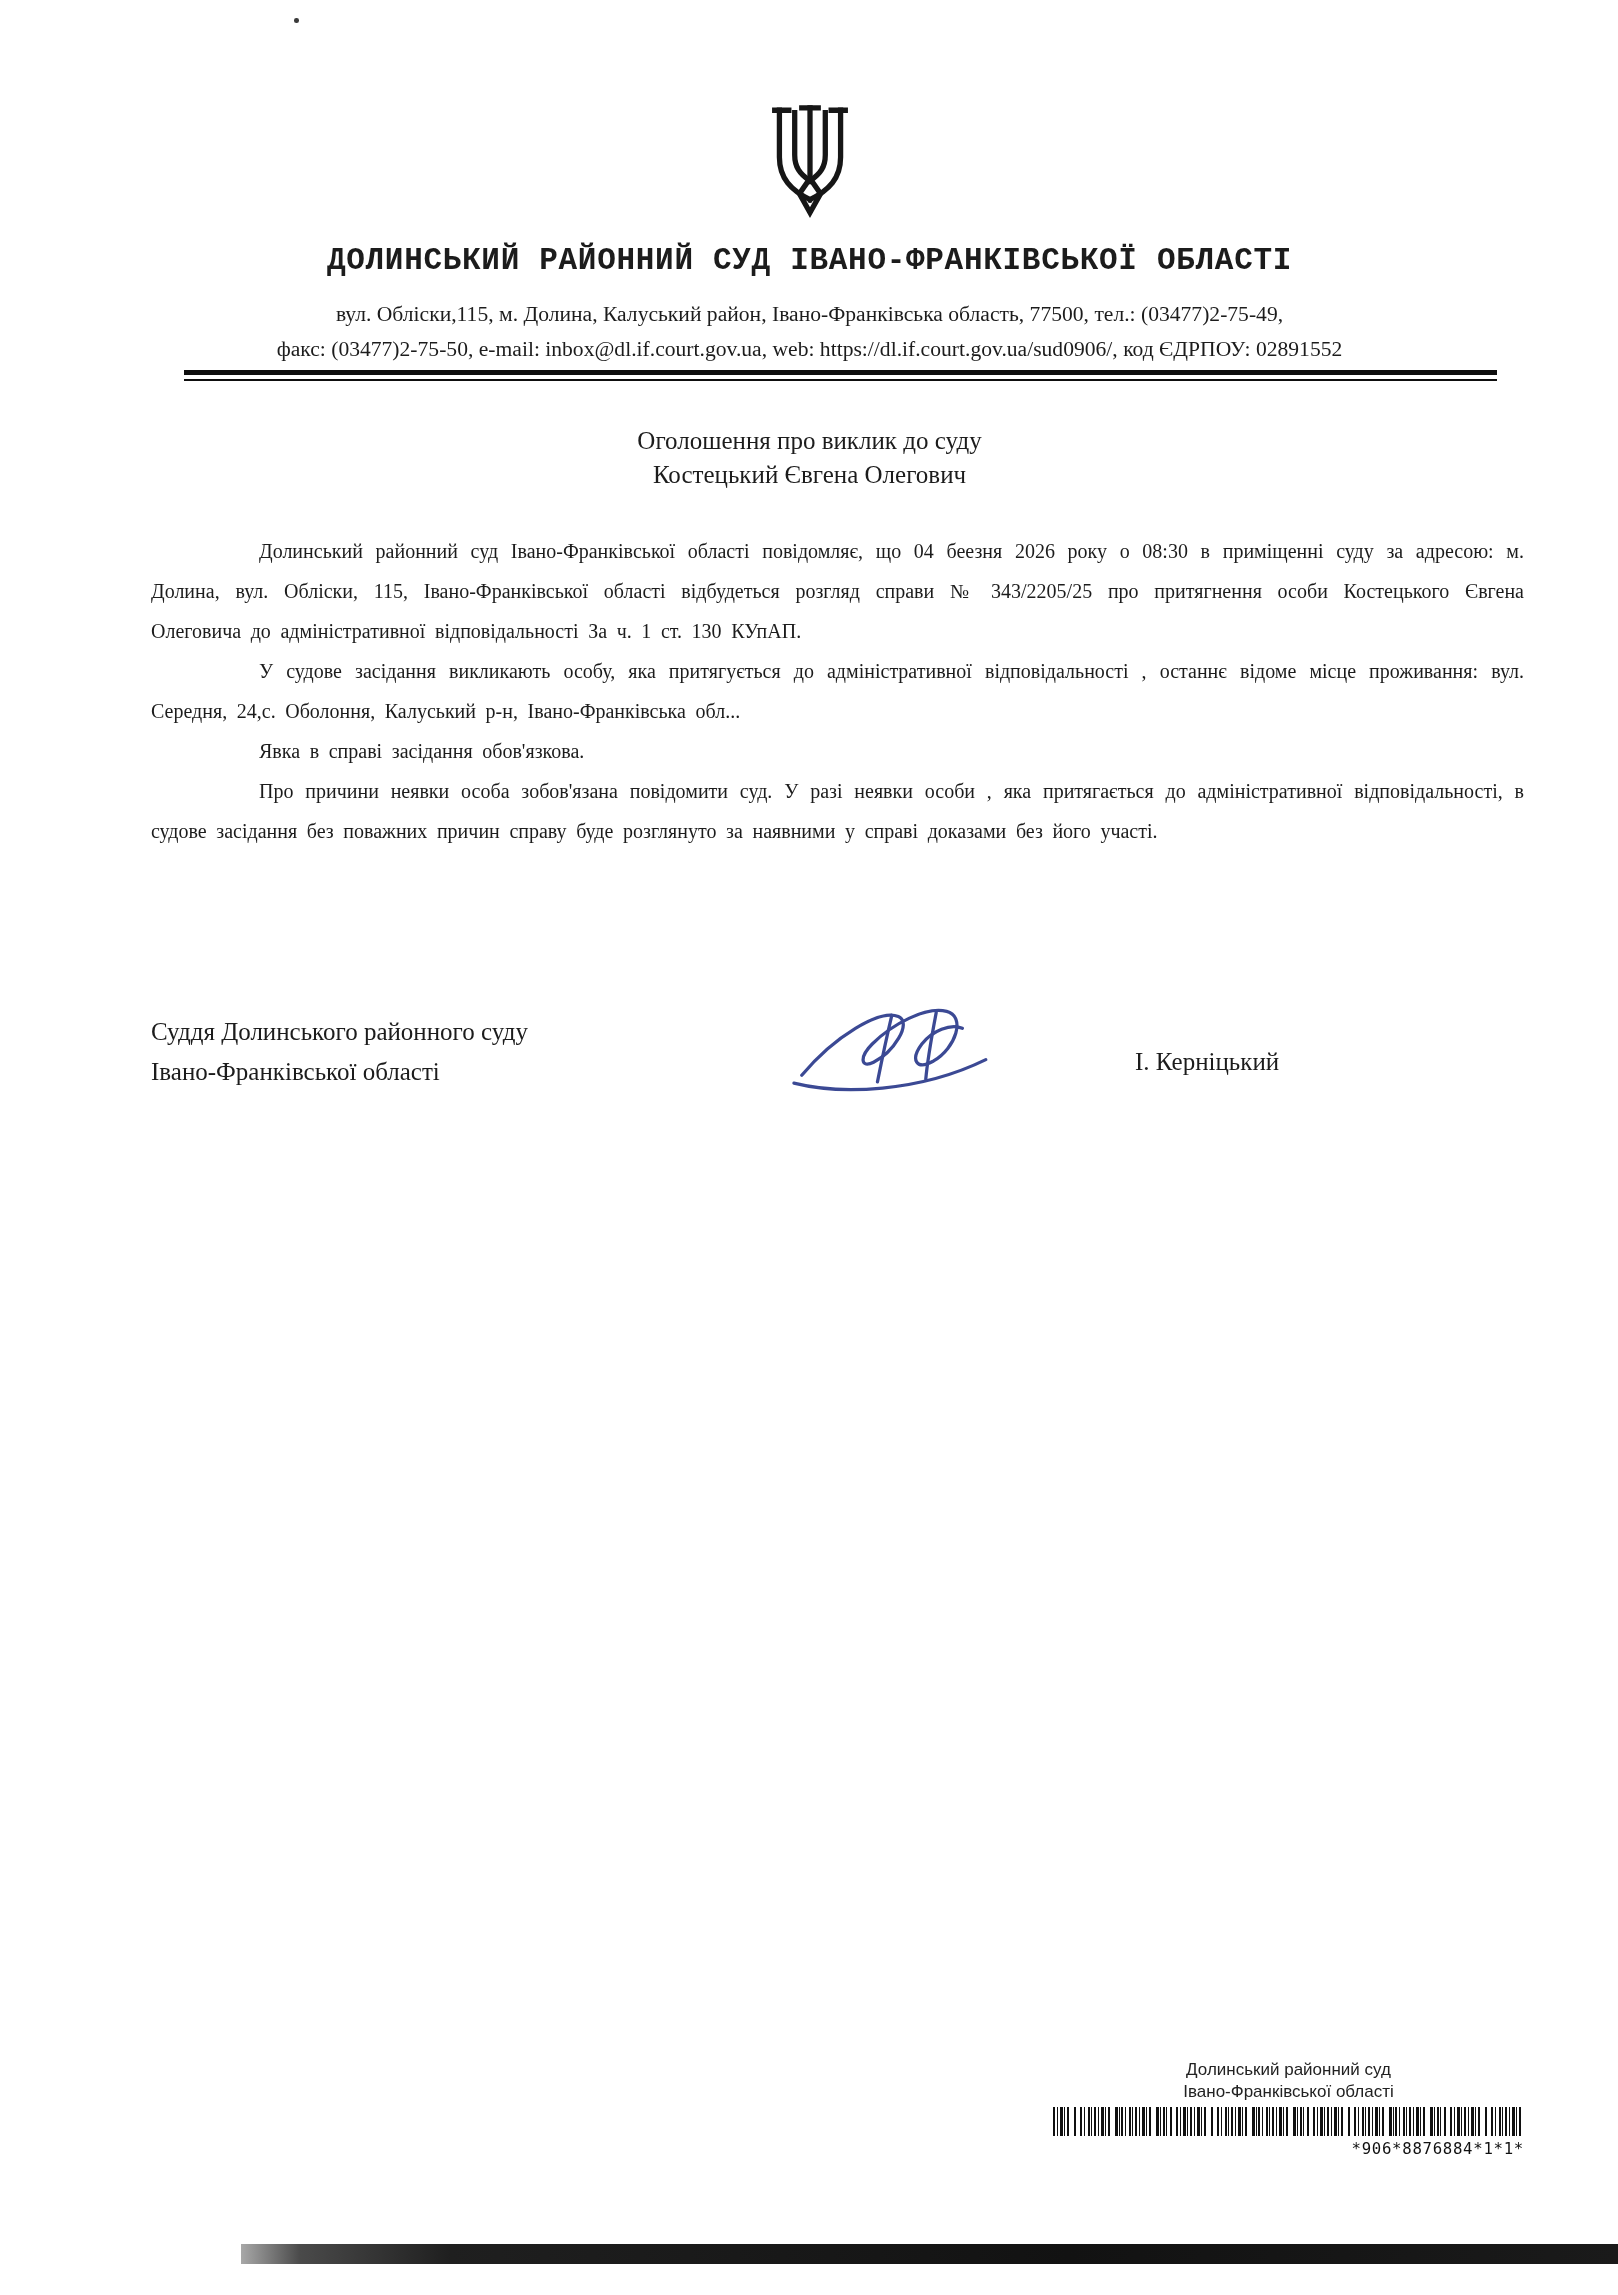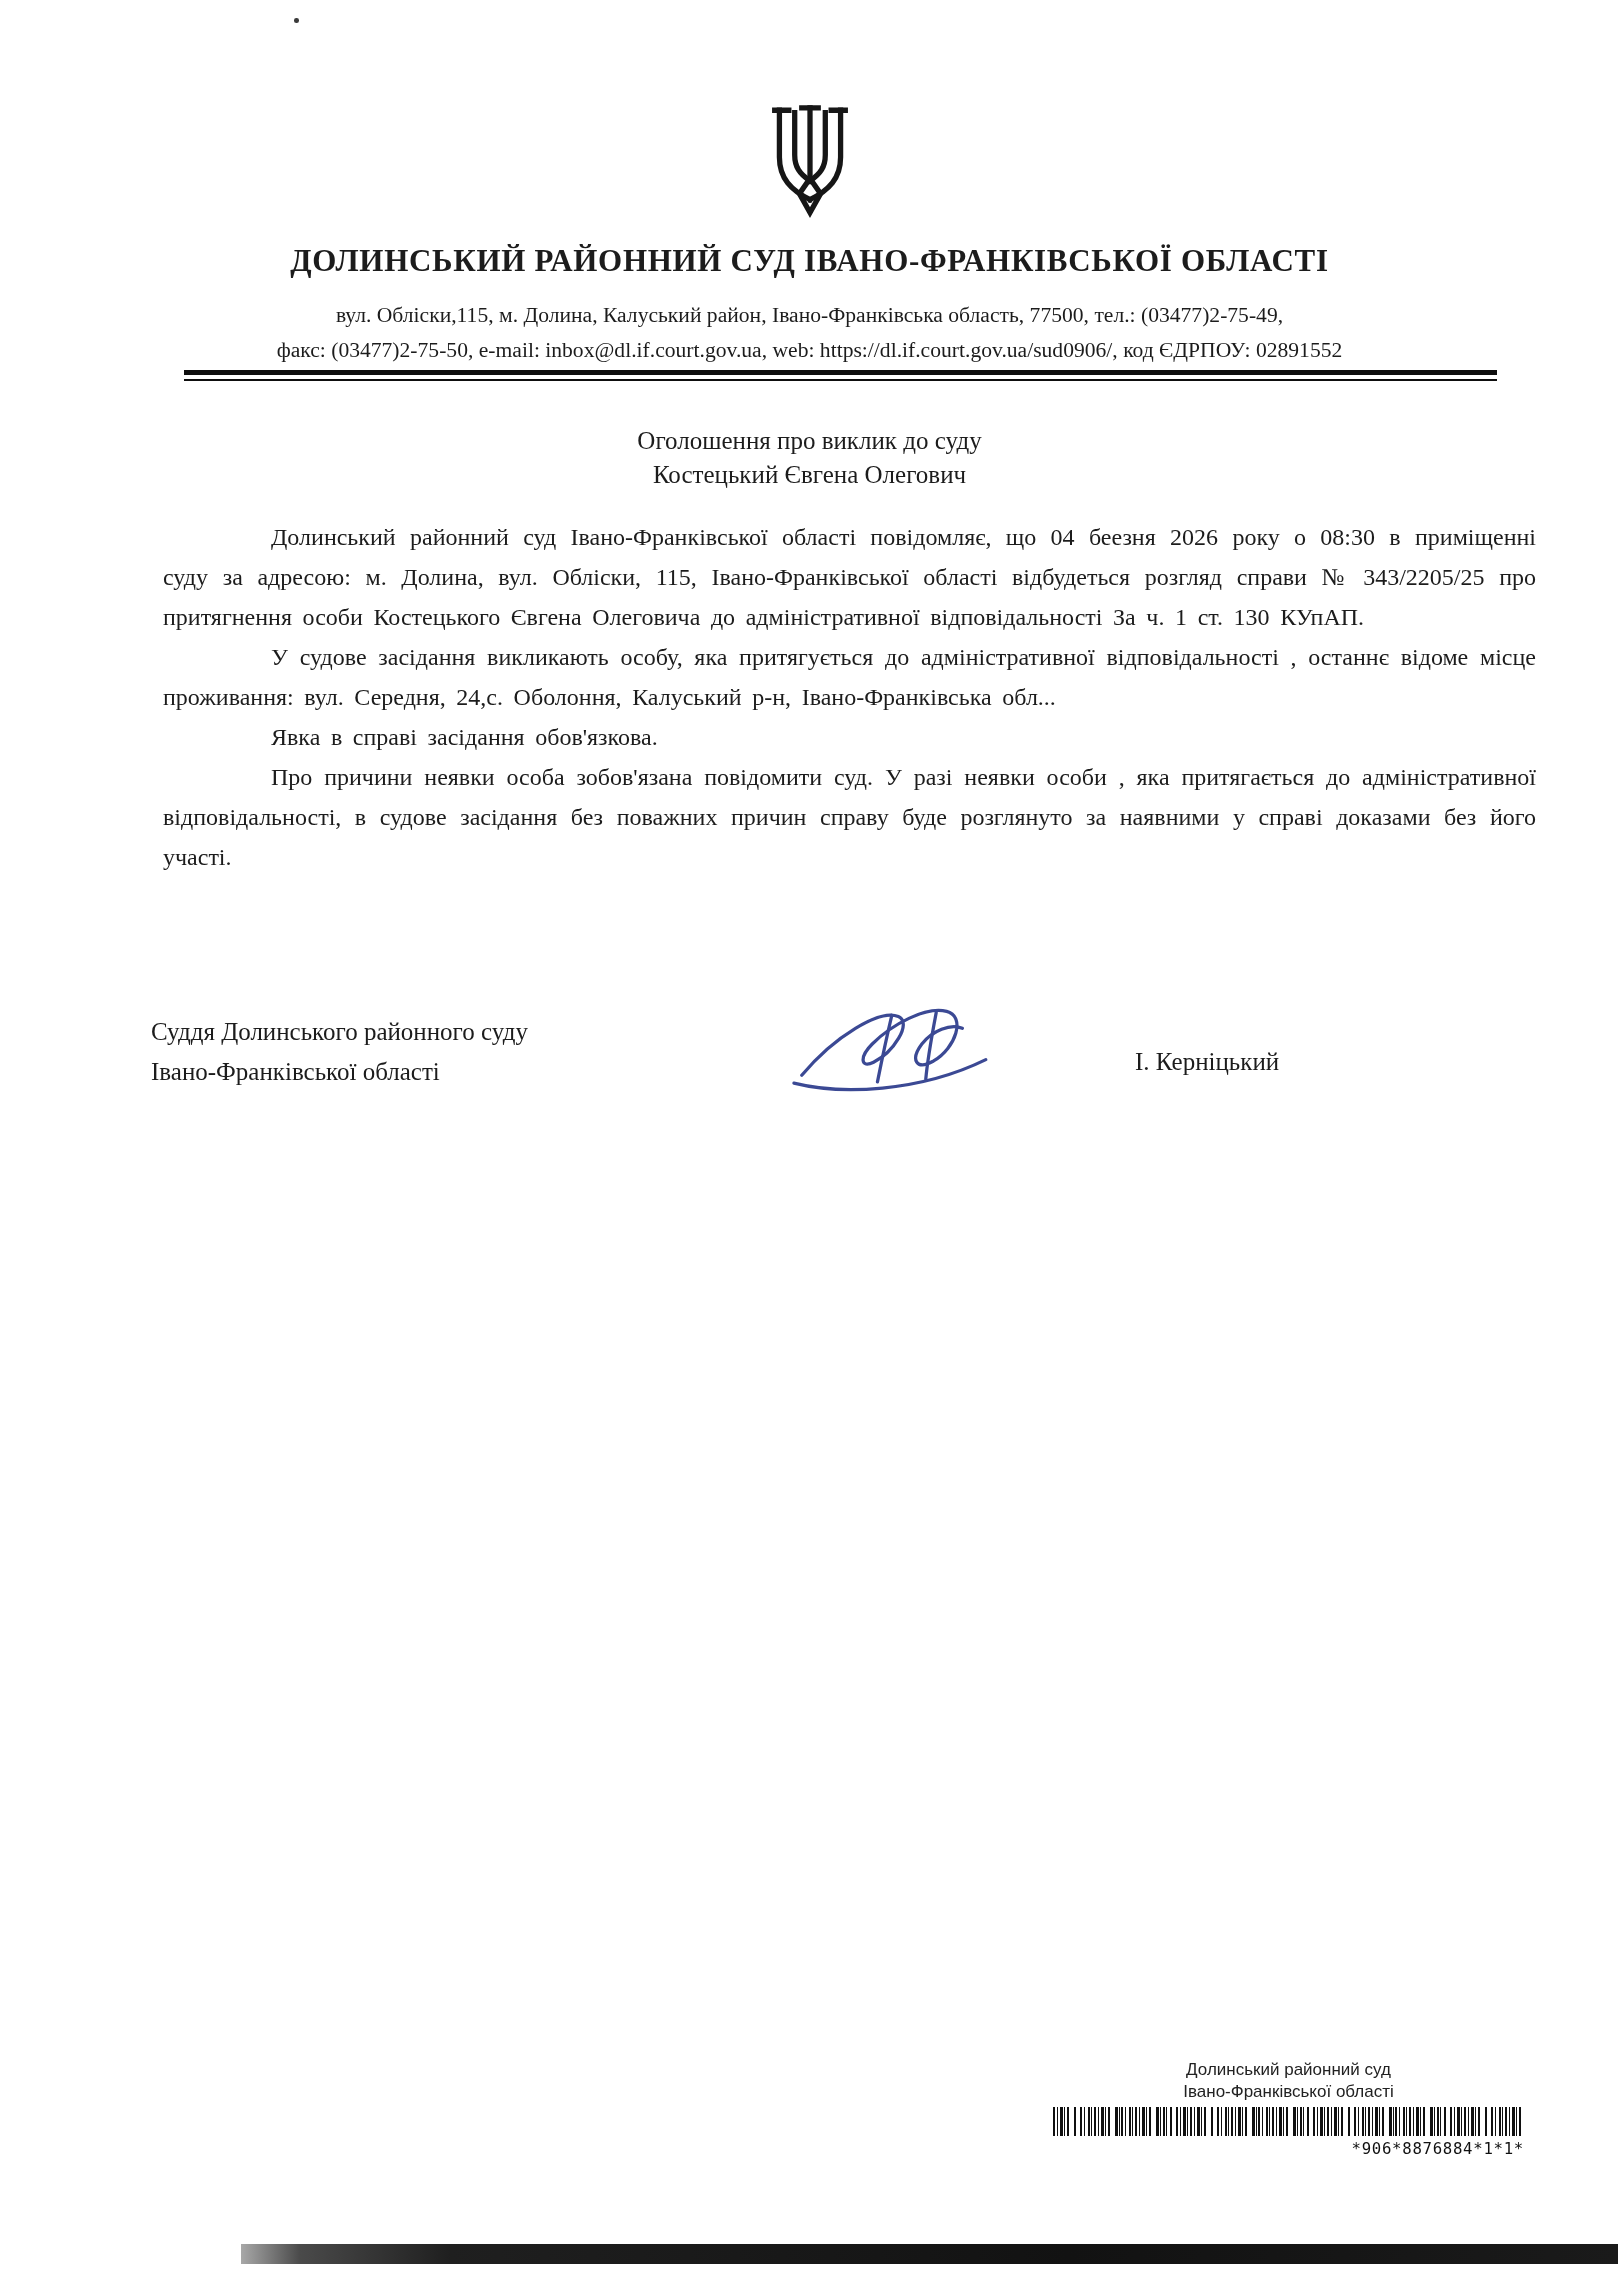--- a/index.html
+++ b/index.html
@@ -26,42 +26,42 @@
   }
 
   
   .letterhead { position: absolute; top: 103px; left: 0; width: 100%; text-align: center; }
   .emblem-wrap { display: inline-block; height: 119px; }
   .court-name {
     margin-top: 19.6px;
     font-size: 31px;
     font-weight: bold;
     letter-spacing: 0.7px;
+    font-family: Liberation Mono, monospace;
   }
   .addr-line { margin-top: 24px; font-size: 21.6px; }
   .addr-line-2 { margin-top: 10.5px; }
   .doc-link { }
 
   .header-divider {
     position: absolute; top: 370px; left: 184px; width: 1313px;
     height: 3.9px;
     border-top: 5.9px solid #0e0e0e;
     border-bottom: 2.6px solid #0e0e0e;
   }
 
   
   .title-block { position: absolute; top: 424px; left: 0; width: 100%; text-align: center; font-size: 25px; line-height: 34px; }
 
   
   .body-block {
-    position: absolute; top: 517px; left: 151px; width: 1373px;
-    font-size: 24px; line-height: 40px;
+    position: absolute; top: 531px; left: 151px; width: 1373px;
+    font-size: 20px; line-height: 40px;
     text-align: justify;
     word-spacing: 4.6px;
-    margin-left: 12px;
   }
   .body-block p { margin: 0; text-indent: 108px; }
 
   
   .judge-title {
     position: absolute; top: 1012px; left: 151px;
     font-size: 25px; line-height: 40px;
   }
   .signature-svg { position: absolute; top: 997px; left: 782px; }
   .judge-name { position: absolute; top: 1048px; left: 1135px; font-size: 25px; }

